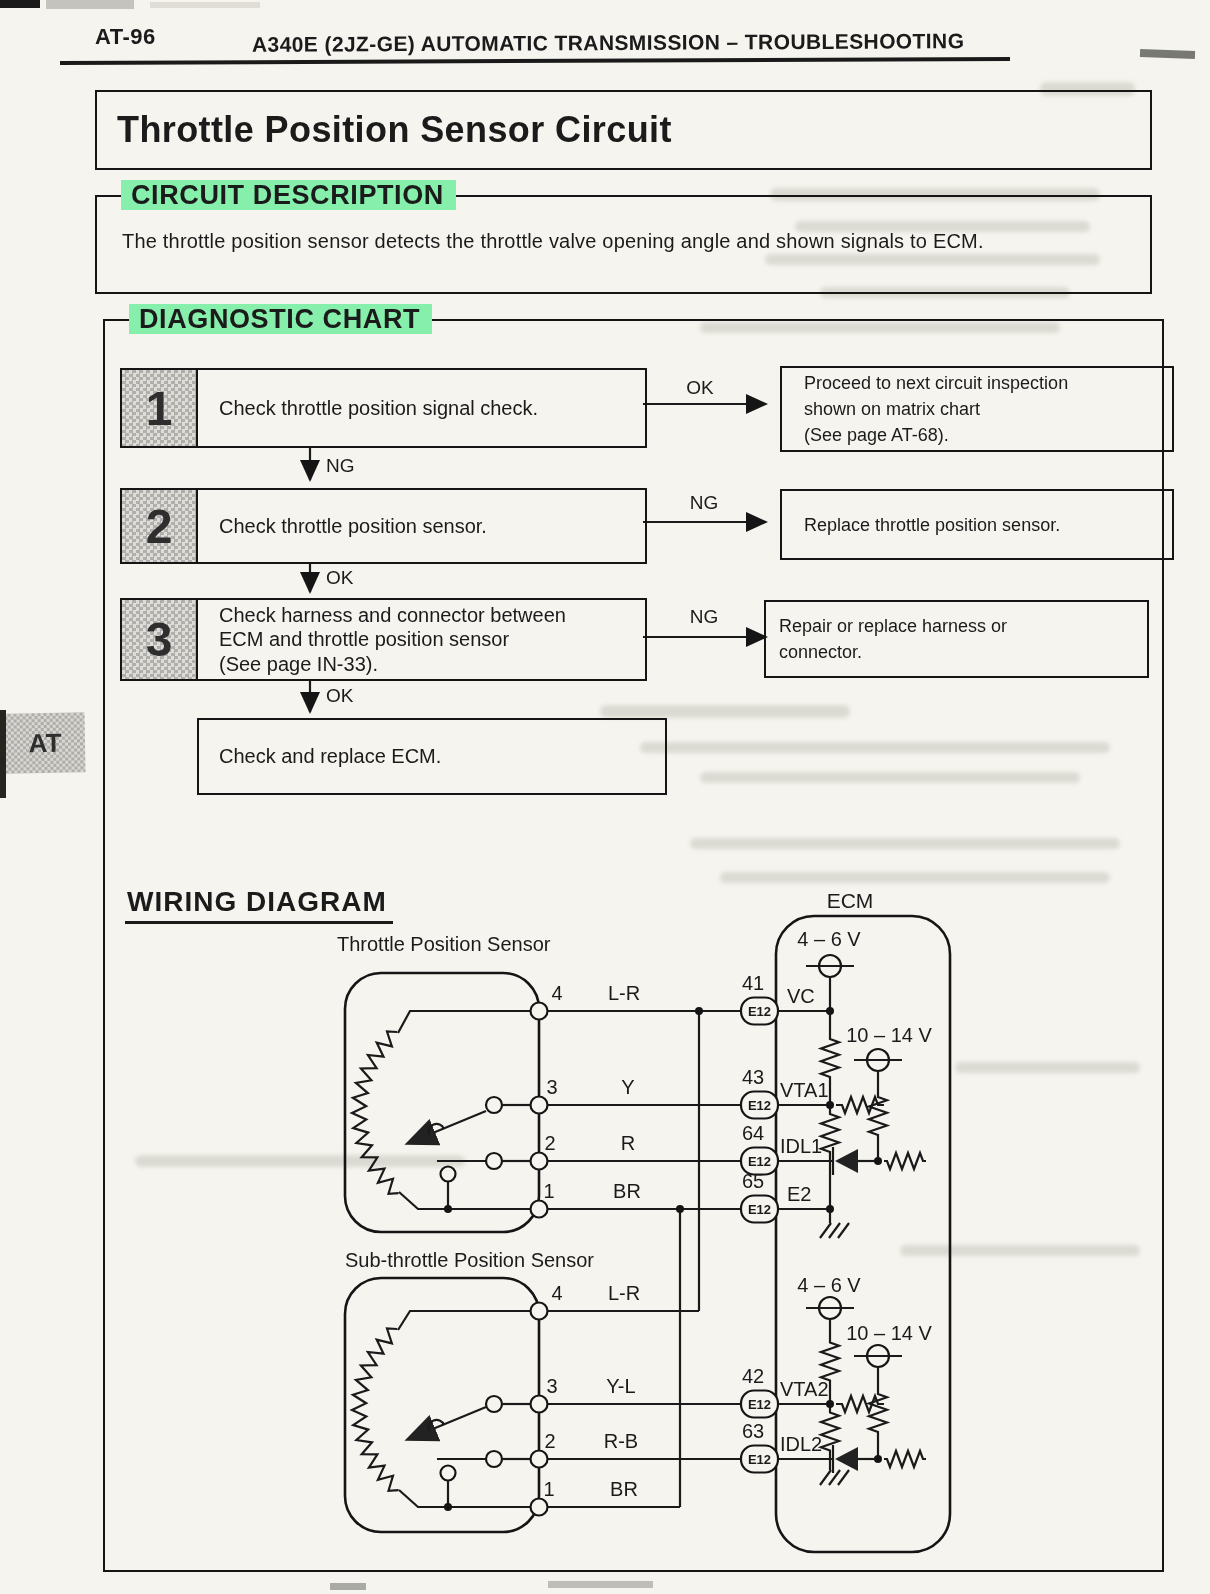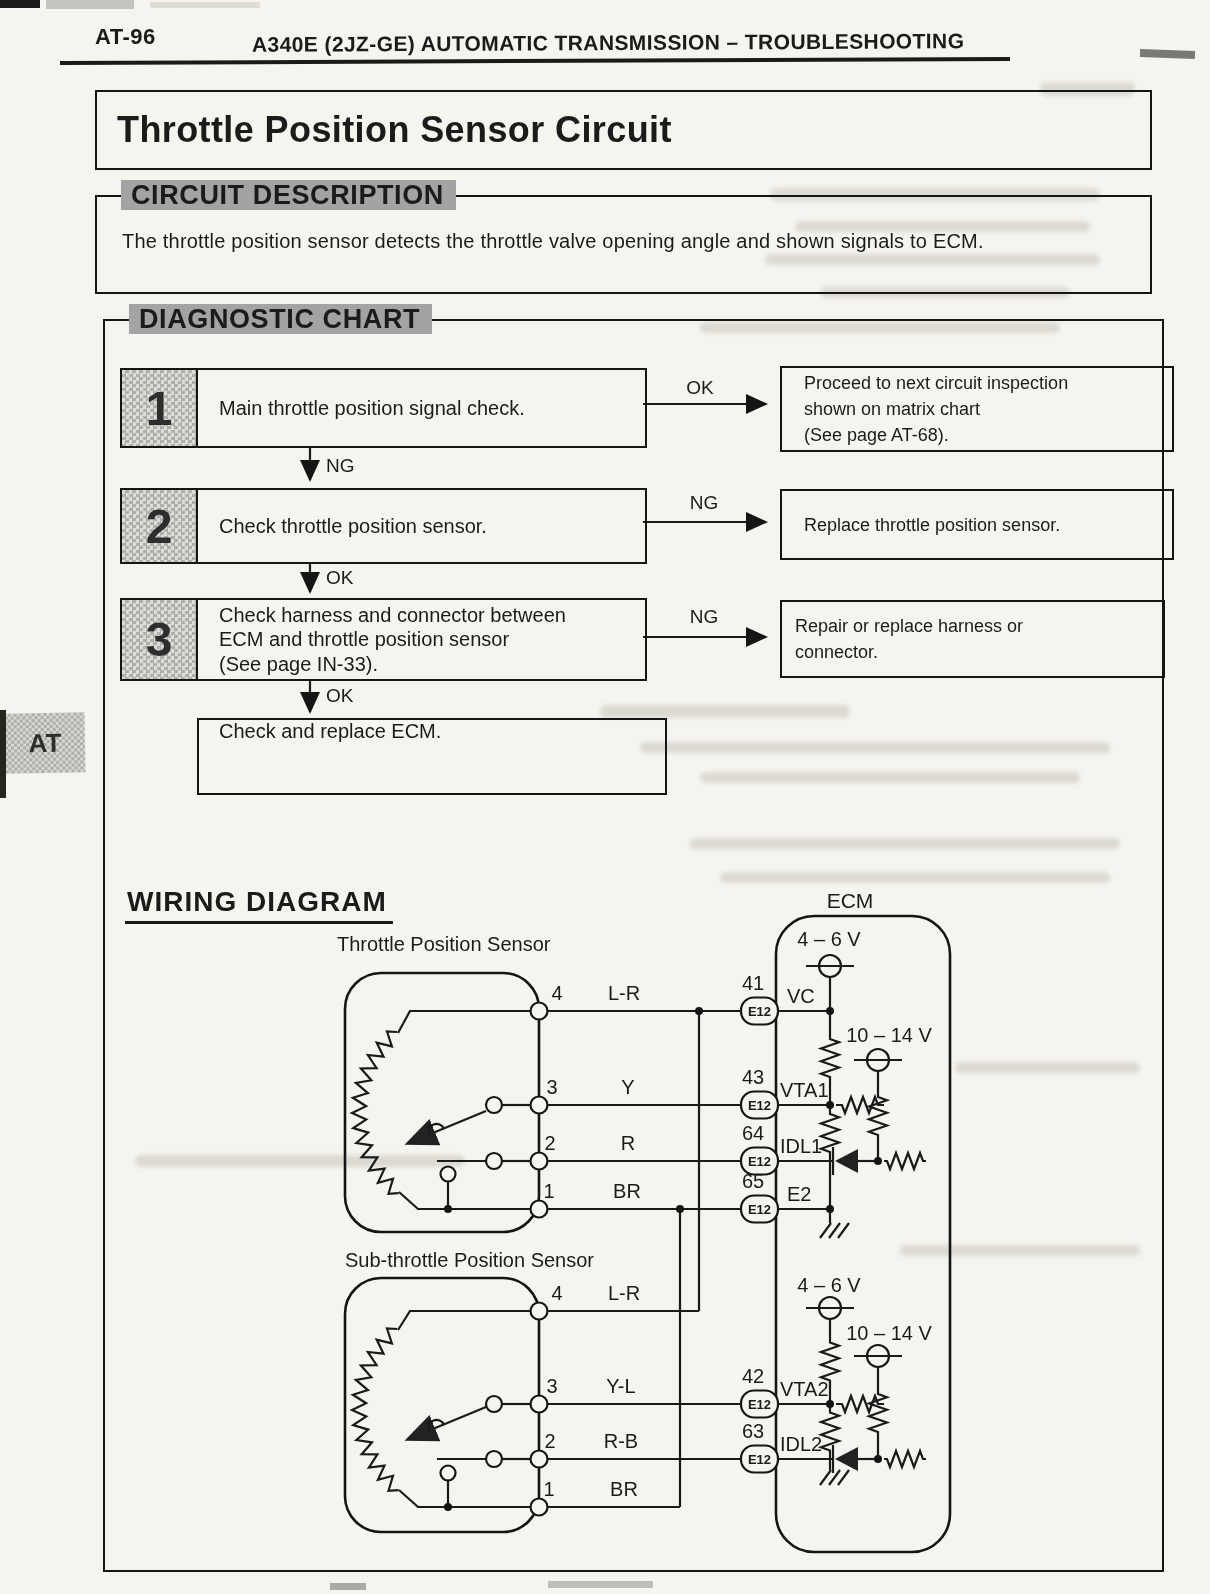--- a/index.html
+++ b/index.html
@@ -8,32 +8,32 @@
   .abs{position:absolute;}
   
   .pagenum{font-size:22px;font-weight:bold;letter-spacing:.5px;}
   .headtitle{font-size:21px;font-weight:bold;letter-spacing:.4px;white-space:nowrap;}
   .headrule{background:#1a1a1a;transform:rotate(-0.25deg);}
   
   .titlebox{border:2.6px solid #151515;display:flex;align-items:center;}
   .titlebox span{font-size:36px;font-weight:bold;letter-spacing:.4px;padding-left:20px;}
   
   .secbox{border:2.4px solid #151515;}
-  .sechead{position:absolute;top:-17px;left:24px;background:#a3a3a3;padding:0 12px 0 10px;
+  .sechead{position:absolute;top:-17px;left:24px;background:#86efac;padding:0 12px 0 10px;
            font-size:27px;font-weight:bold;letter-spacing:.6px;white-space:nowrap;line-height:30px;}
   .desc{font-size:20px;letter-spacing:.2px;}
   
   .step{position:absolute;border:2.5px solid #151515;display:flex;}
   .stepnum{width:74px;flex:0 0 74px;border-right:2.5px solid #151515;display:flex;align-items:center;justify-content:center;
            font-size:48px;font-weight:bold;color:#2e2e2e;
            background:repeating-conic-gradient(#b0afab 0% 25%, #dddcd6 0% 50%) 0 0/7px 7px;}
   .steptext{display:flex;flex-direction:column;justify-content:center;padding-left:21px;font-size:20px;line-height:24.5px;}
   .result{position:absolute;border:2.5px solid #151515;font-size:18px;line-height:26px;
           display:flex;flex-direction:column;justify-content:center;padding-left:22px;}
-  .finalbox{position:absolute;border:2.5px solid #151515;display:flex;align-items:flex-start;padding-left:20px;font-size:20px;}
+  .finalbox{position:absolute;border:2.5px solid #151515;display:flex;align-items:center;padding-left:20px;font-size:20px;}
   
   .wirehead{font-size:28px;font-weight:bold;letter-spacing:1px;border-bottom:3.5px solid #1a1a1a;
             padding:0 6px 3px 2px;width:fit-content;}
   
   .attab{display:flex;align-items:center;justify-content:center;font-size:26px;font-weight:bold;color:#2e2e2e;
          background:repeating-conic-gradient(#aeada9 0% 25%, #d8d7d1 0% 50%) 0 0/6px 6px;transform:rotate(-1deg);}
   
   svg.overlay{position:absolute;left:0;top:0;z-index:1;}
   .htm{z-index:2;}
   svg text{font-family:"Liberation Sans","DejaVu Sans",sans-serif;fill:#1b1b1b;}
@@ -93,21 +93,21 @@
     <div class="abs desc" style="left:25px;top:33px;">The throttle position sensor detects the throttle valve opening angle and shown signals to ECM.</div>
   </div>
 
   <div class="abs htm secbox" style="left:103px;top:319px;width:1057px;height:1249px;">
     <div class="sechead">DIAGNOSTIC CHART</div>
   </div>
 
   <div class="step htm" style="left:120px;top:368px;width:523px;height:76px;">
     <div class="stepnum">1</div>
     <div class="steptext">
-        <span>Main throttle position signal check.</span>
+        <span>Check throttle position signal check.</span>
       </div>
   </div>
   <div class="result htm" style="left:780px;top:366px;width:368px;height:82px;">
     <div>Proceed to next circuit inspection</div>
     <div>shown on matrix chart</div>
     <div>(See page AT-68).</div>
   </div>
 
   <div class="step htm" style="left:120px;top:488px;width:523px;height:72px;">
     <div class="stepnum">2</div>
@@ -120,21 +120,21 @@
   </div>
 
   <div class="step htm" style="left:120px;top:598px;width:523px;height:79px;">
     <div class="stepnum">3</div>
     <div class="steptext">
       <div>Check harness and connector between</div>
       <div>ECM and throttle position sensor</div>
       <div>(See page IN-33).</div>
     </div>
   </div>
-  <div class="result htm" style="left:780px;top:600px;width:368px;height:74px;padding-left:13px;">
+  <div class="result htm" style="left:764px;top:600px;width:368px;height:74px;padding-left:13px;">
     <div>Repair or replace harness or</div>
     <div>connector.</div>
   </div>
 
   <div class="finalbox htm" style="left:197px;top:718px;width:446px;height:73px;">
     <span>Check and replace ECM.</span>
   </div>
 
   <div class="abs htm wirehead" style="left:125px;top:838px;margin-top:48px;">WIRING DIAGRAM</div>
 

